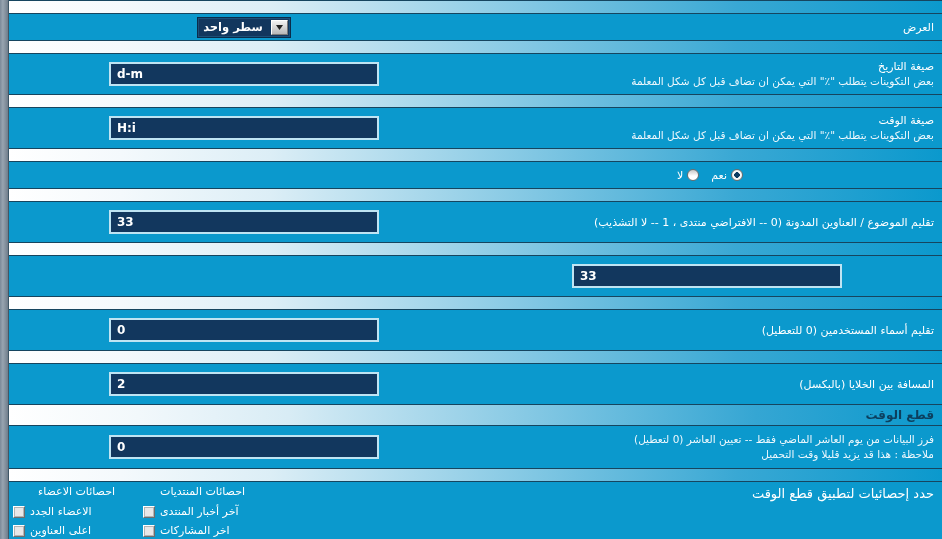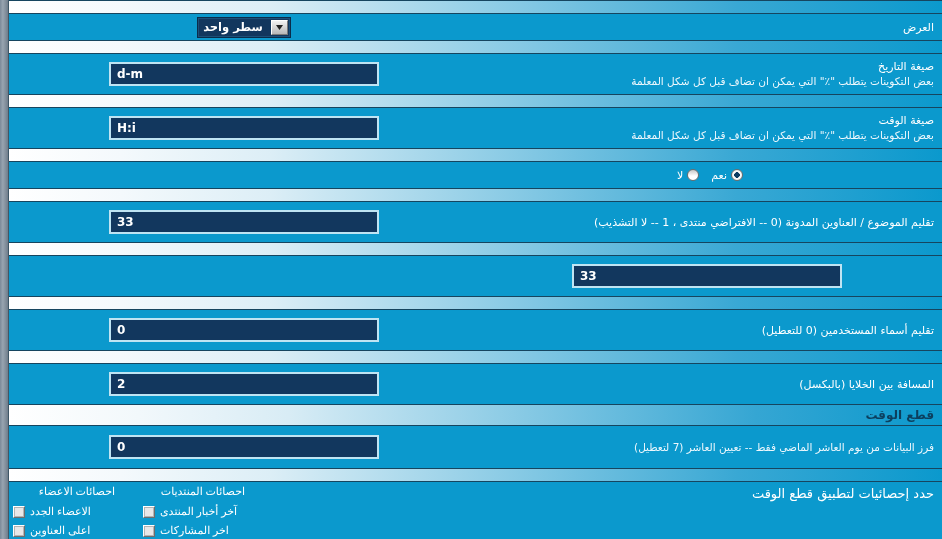--- a/index.html
+++ b/index.html
@@ -209,21 +209,20 @@
     color: #ffffff;
     padding-top: 1px;
   }
   .cb-col {
     flex: 0 0 auto;
     width: 125px;
     display: flex;
     flex-direction: column;
     align-items: flex-start;
     padding: 0 4px;
-    font-family: Liberation Serif, serif;
   }
   .cb-col-head {
     font-size: 11px;
     color: #ffffff;
     padding: 0 20px 4px 0;
     text-align: right;
     width: 100%;
   }
   .cb-row {
     display: flex;
@@ -361,21 +360,22 @@
         <input class="txt num" type="text" value="2" style="">
       </div>
     </div>
 
     <div class="section-bar">
       <span class="section-title">قطع الوقت</span>
     </div>
 
     <div class="row" style="height:42px;padding:0;">
       <div class="row-label">
-        <span class="desc">فرز البيانات من يوم العاشر الماضي فقط -- تعيين العاشر (7 لتعطيل)</span>
+        <span class="desc">فرز البيانات من يوم العاشر الماضي فقط -- تعيين العاشر (0 لتعطيل)</span>
+        <span class="desc">ملاحظة : هذا قد يزيد قليلا وقت التحميل</span>
       </div>
       <div class="row-control" style="width:470px;justify-content:center;">
         <input class="txt num" type="text" value="0" style="">
       </div>
     </div>
 
     <div class="sep"></div>
 
     <div class="cb-area">
 

